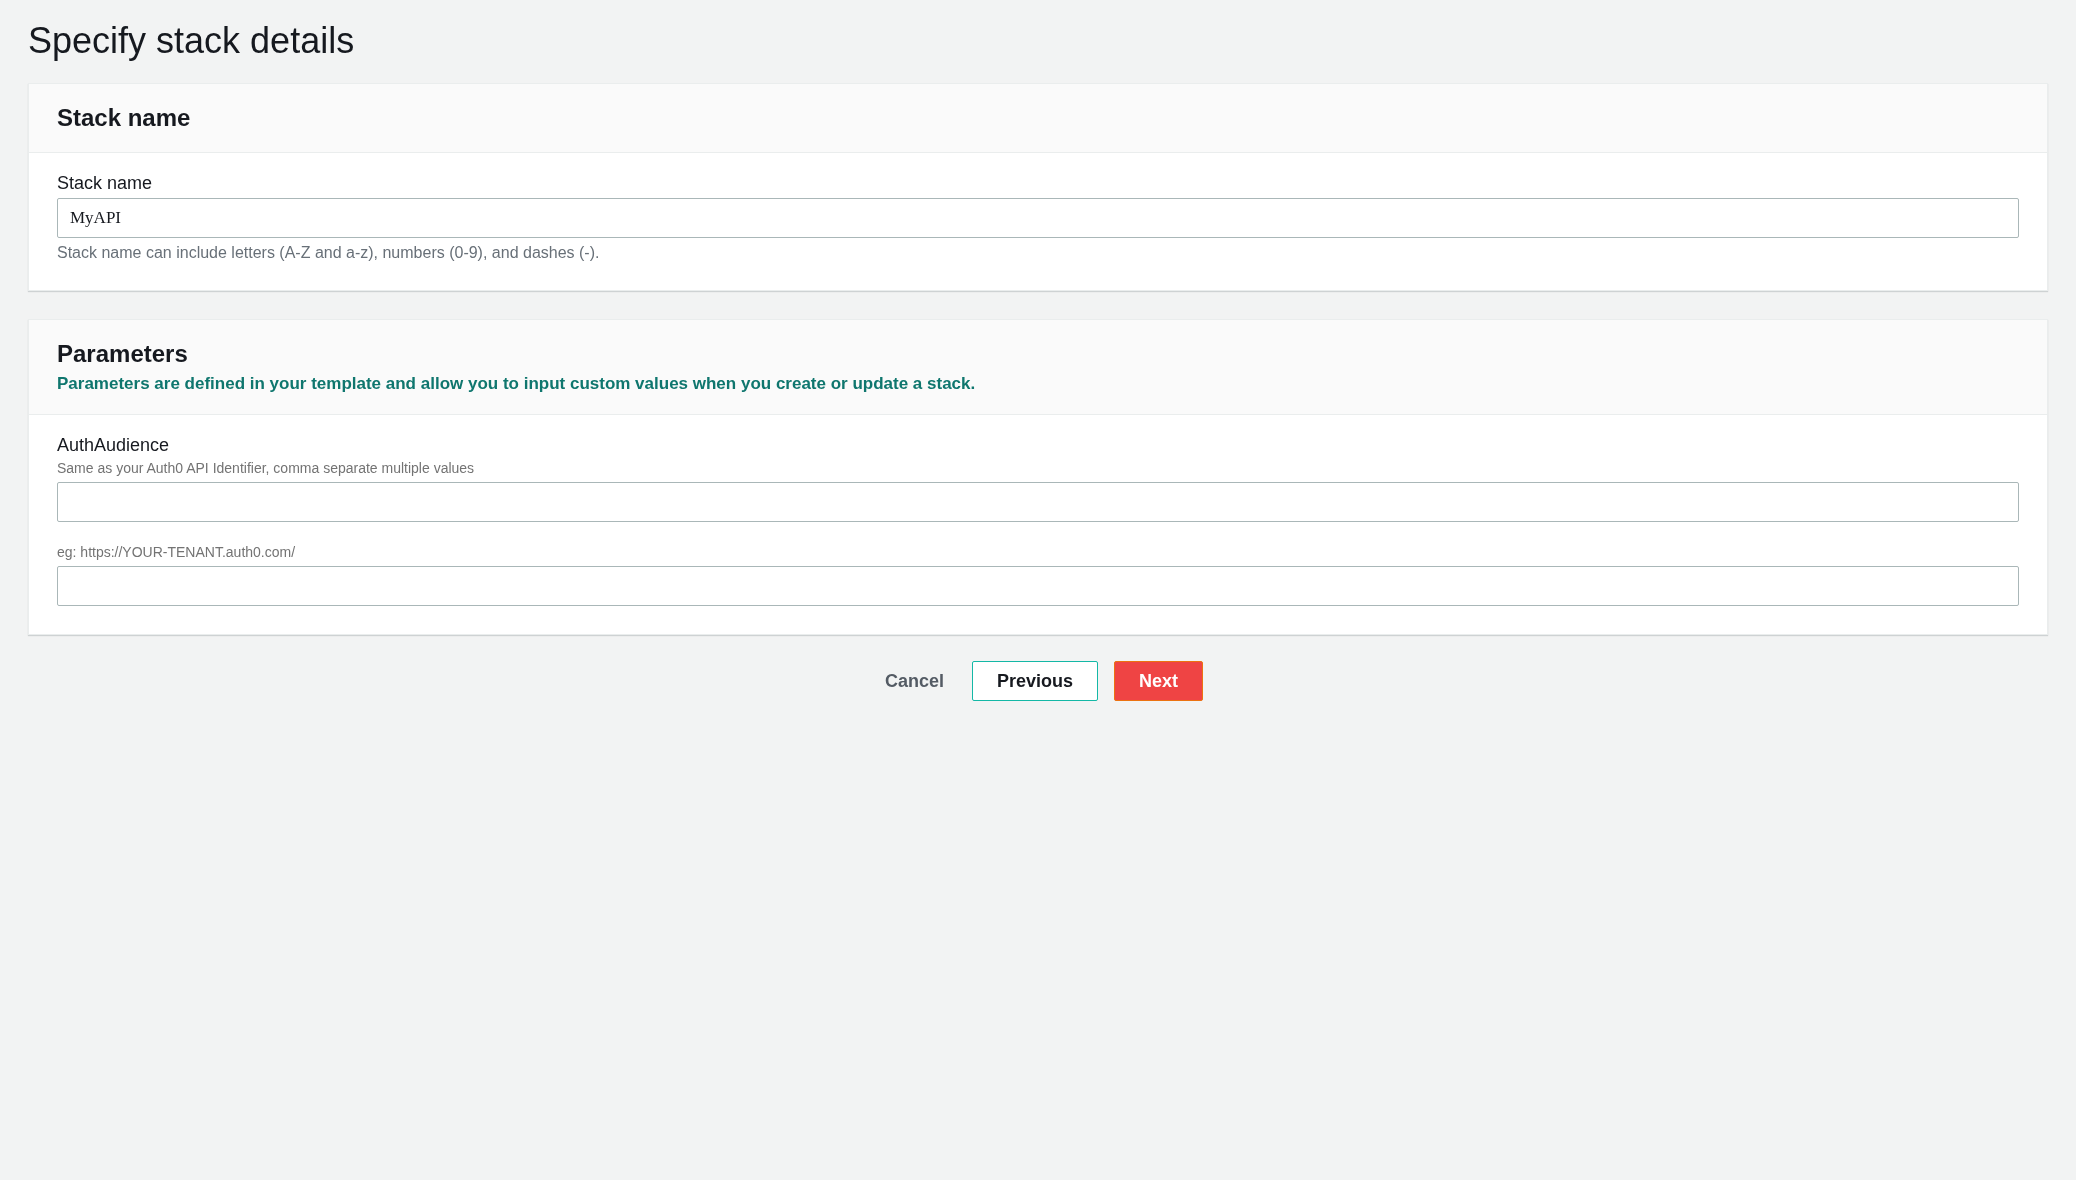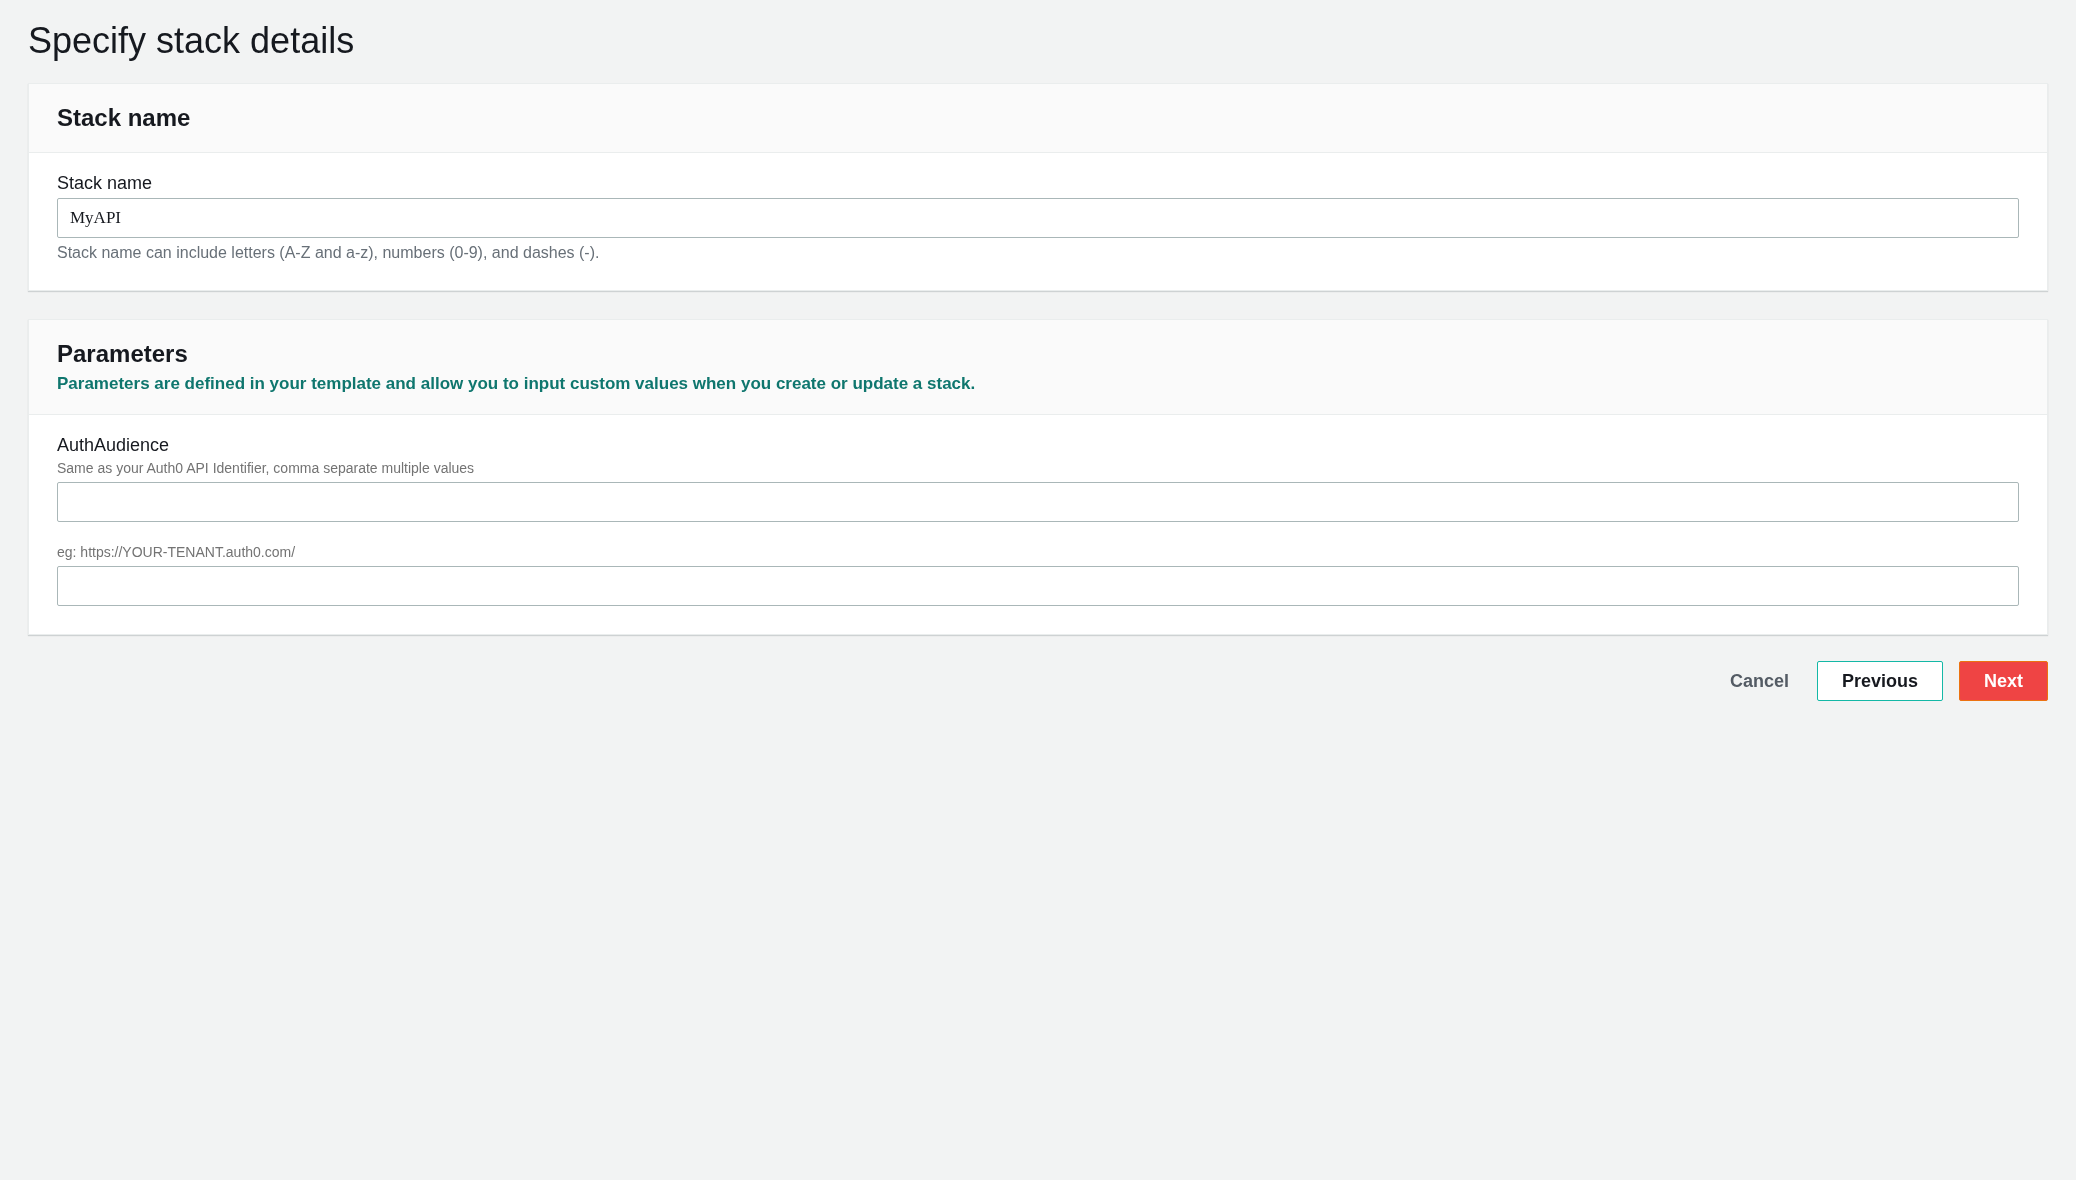--- a/index.html
+++ b/index.html
@@ -73,21 +73,21 @@
       font-size: 17px;
       border: 1px solid #aab7b8;
       border-radius: 2px;
       color: #16191f;
       background-color: #ffffff;
       height: 40px;
       font-family: Liberation Serif, serif;
     }
     .button-row {
       display: flex;
-      justify-content: flex-end;
+      justify-content: center;
       align-items: center;
       gap: 16px;
       margin-top: -2px;
     }
     .btn {
       font-size: 18px;
       font-weight: 700;
       padding: 8px 24px;
       border-radius: 2px;
       cursor: pointer;

